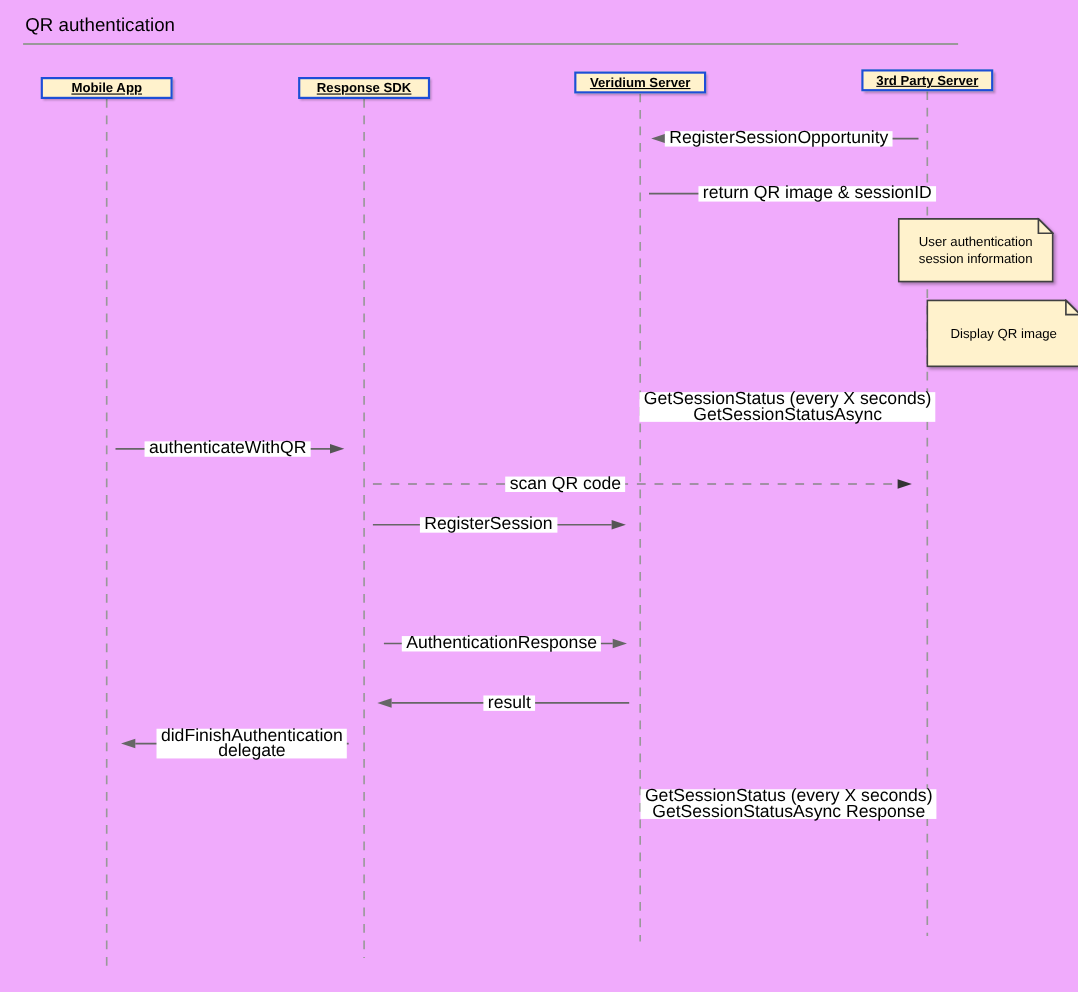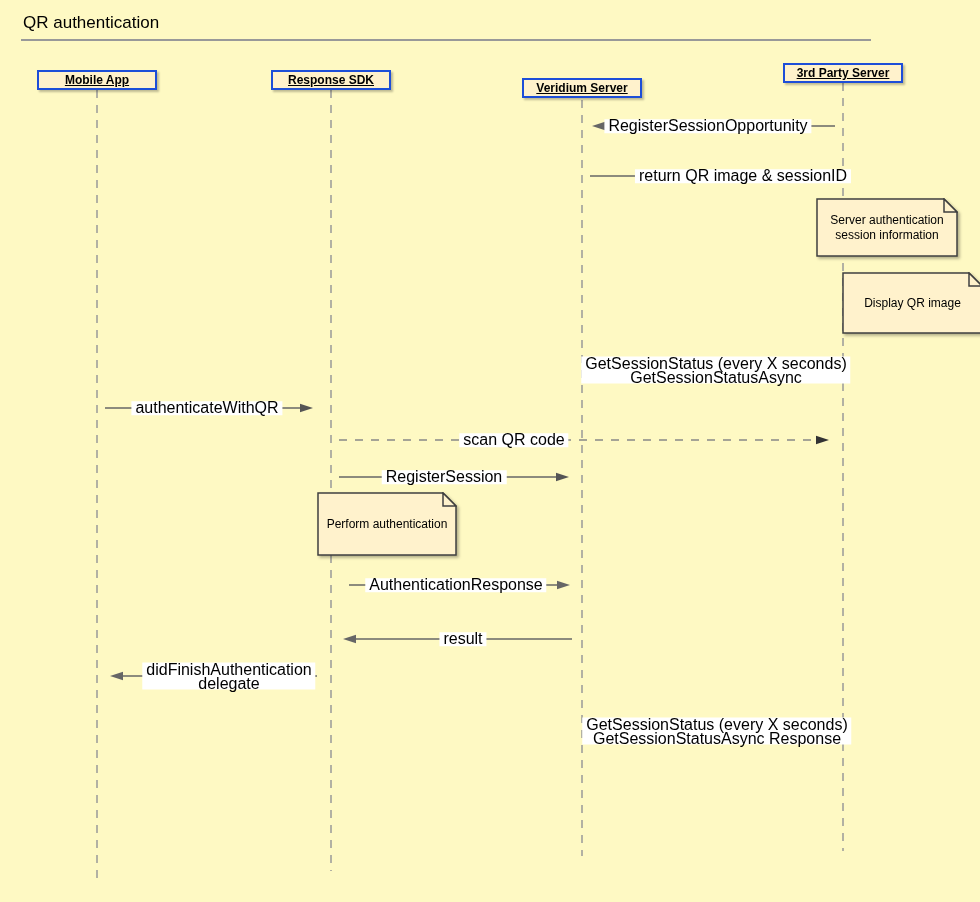--- a/index.html
+++ b/index.html
@@ -1,17 +1,17 @@
 <!DOCTYPE html>
 <html><head>
 <meta charset="utf-8">
 <style>
   html,body{margin:0;padding:0;background:#ffffff;}
   body{font-family:"Liberation Sans",sans-serif;color:#000;}
-  .canvas{position:relative;width:980px;height:902px;background:#fef9c3;overflow:hidden;}
+  .canvas{position:relative;width:980px;height:902px;background:#f0abfc;overflow:hidden;}
   .page-title{position:absolute;left:23px;top:13px;font-size:17px;line-height:20px;color:#000;white-space:nowrap;}
   svg.wires{position:absolute;left:0;top:0;width:980px;height:902px;}
   .participant{
     position:absolute;width:120px;height:20px;box-sizing:border-box;
     background:#FFF2CC;border:2px solid #1d4ed8;
     box-shadow:2px 2px 2px rgba(0,0,0,0.25);
     display:flex;align-items:center;justify-content:center;
     font-size:12px;font-weight:bold;text-decoration:underline;white-space:nowrap;
   }
   .msg-label{
@@ -85,21 +85,21 @@
       <polygon points="593,731 606,726.7 606,735.3" fill="#666666"></polygon>
     </g>
   </svg>
 
   <div class="participant" style="left:37px;top:70px;">
     <span>Mobile App</span>
   </div>
   <div class="participant" style="left:271px;top:70px;">
     <span>Response SDK</span>
   </div>
-  <div class="participant" style="left:522px;top:65px;margin-top:13px;">
+  <div class="participant" style="left:522px;top:65px;">
     <span>Veridium Server</span>
   </div>
   <div class="participant" style="left:783px;top:63px;">
     <span>3rd Party Server</span>
   </div>
 
   <div class="msg-label" style="left:708px;top:126px;">
     <span>RegisterSessionOpportunity</span>
   </div>
   <div class="msg-label" style="left:698px;top:176px;margin-left:45px;">
@@ -131,33 +131,26 @@
   <div class="msg-label" style="left:717px;top:731px;">
     <span>GetSessionStatus (every X seconds)</span>
     <span>GetSessionStatusAsync Response</span>
   </div>
 
   <div class="note" style="left:816px;top:198px;width:142px;height:59px;">
     <svg width="142" height="59" xmlns="http://www.w3.org/2000/svg">
       <path d="M1,1 L128,1 L141,14 L141,58 L1,58 Z" fill="#FFF2CC" stroke="#404040" stroke-width="1.5"></path>
       <path d="M128,1 L128,14 L141,14 Z" fill="#FFF2CC" stroke="#404040" stroke-width="1.5"></path>
     </svg>
-    <div class="note-text">Server authentication session information</div>
+    <div class="note-text">User authentication session information</div>
   </div>
 
   <div class="note" style="left:842px;top:272px;width:141px;height:62px;">
     <svg width="141" height="62" xmlns="http://www.w3.org/2000/svg">
       <path d="M1,1 L127,1 L140,14 L140,61 L1,61 Z" fill="#FFF2CC" stroke="#404040" stroke-width="1.5"></path>
       <path d="M127,1 L127,14 L140,14 Z" fill="#FFF2CC" stroke="#404040" stroke-width="1.5"></path>
     </svg>
     <div class="note-text">Display QR image</div>
   </div>
 
-  <div class="note" style="left:317px;top:492px;width:140px;height:64px;">
-    <svg width="140" height="64" xmlns="http://www.w3.org/2000/svg">
-      <path d="M1,1 L126,1 L139,14 L139,63 L1,63 Z" fill="#FFF2CC" stroke="#404040" stroke-width="1.5"></path>
-      <path d="M126,1 L126,14 L139,14 Z" fill="#FFF2CC" stroke="#404040" stroke-width="1.5"></path>
-    </svg>
-    <div class="note-text">Perform authentication</div>
-  </div>
 
 
 </div>
 
 </body></html>

